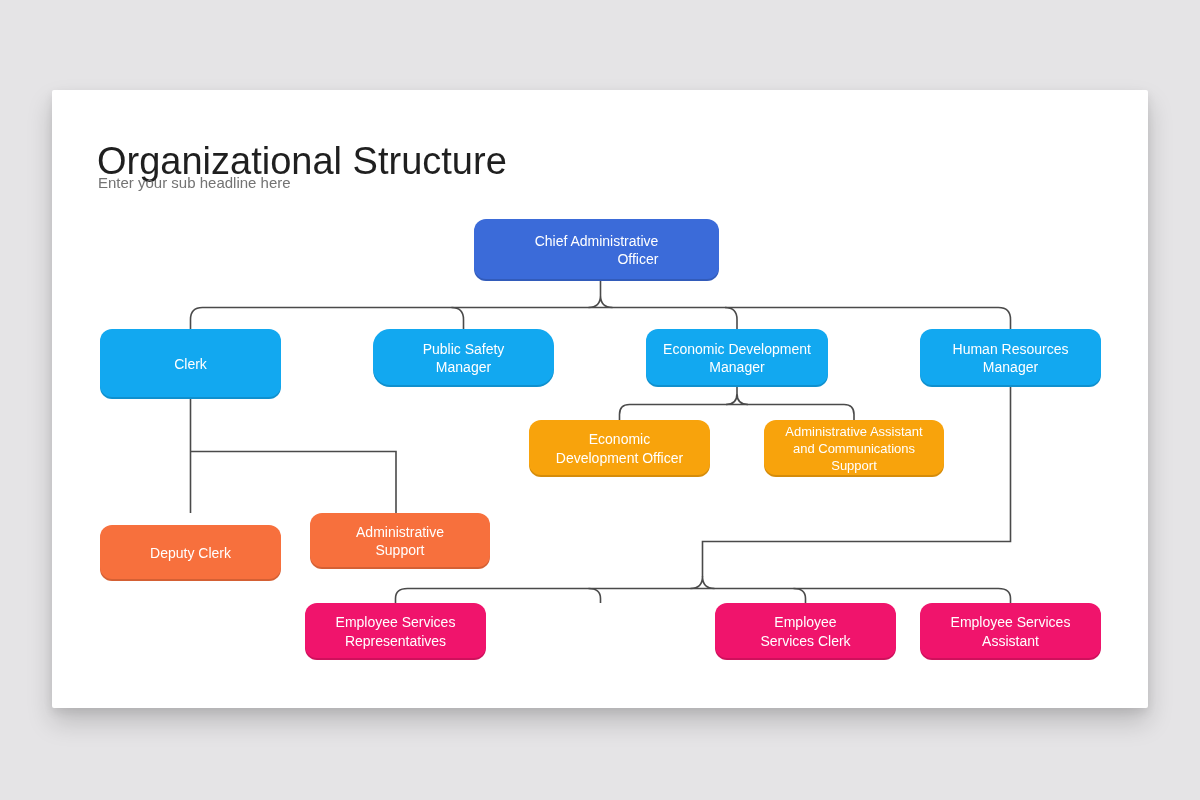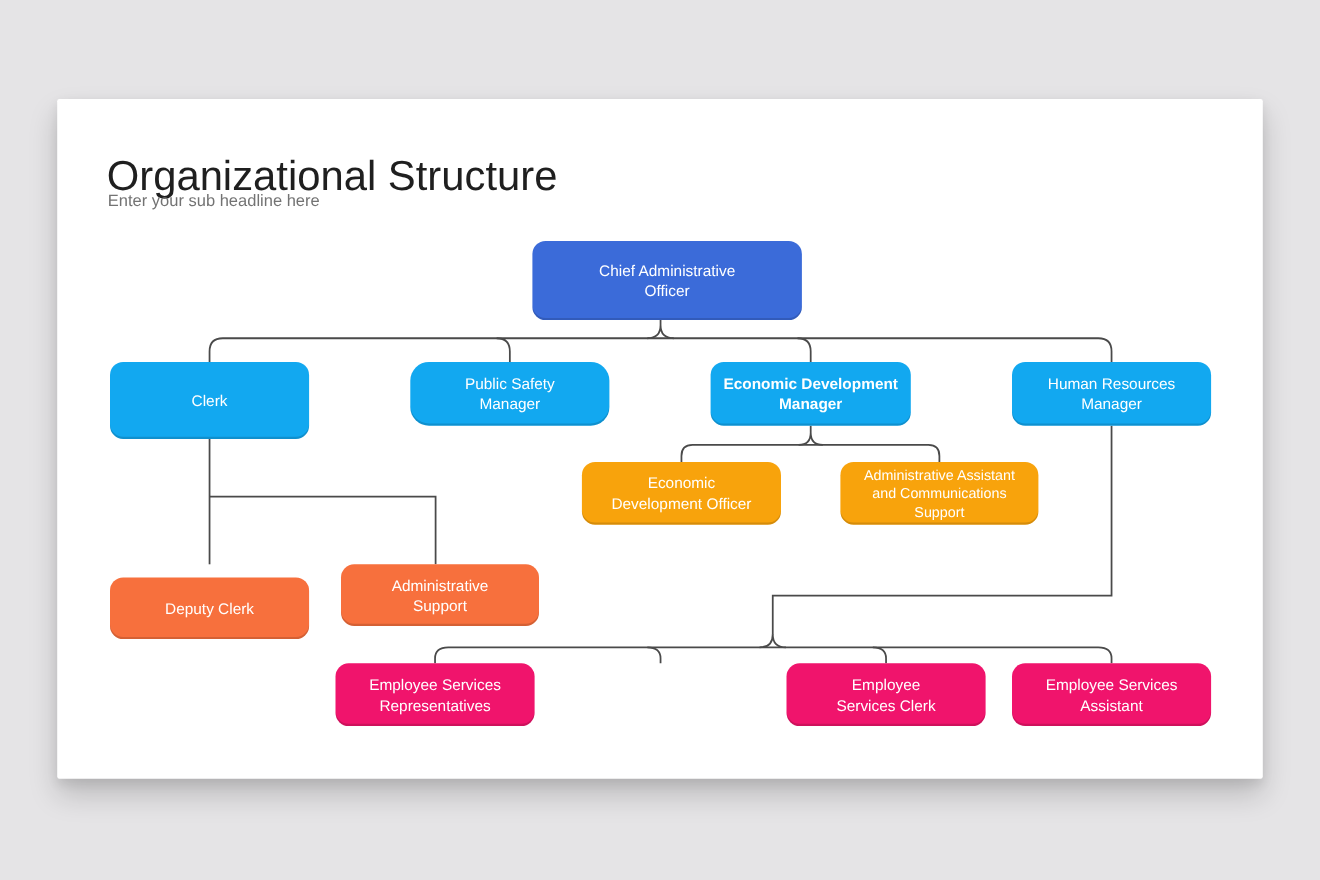--- a/index.html
+++ b/index.html
@@ -31,24 +31,24 @@
     border-radius:12px;white-space:pre-line;
     box-shadow:inset 0 -2px 0 rgba(0,0,0,0.14);
     padding:2px 8px;box-sizing:border-box;
   }
   .c-blue  {background:var(--level1,#3B6BD9);}
   .c-cyan  {background:var(--level2,#12A8F0);}
   .c-amber {background:var(--level3,#F8A30C);text-align:center;}
   .c-orange{background:var(--level4,#F7703D);}
   .c-pink  {background:var(--level5,#F0146C);}
   
-  .n-cao {left:484px;top:219px;width:245px;height:72px;}
+  .n-cao {left:474px;top:219px;width:245px;height:62px;text-align:right;}
   .n-clerk{left:100px;top:329px;width:181px;height:70px;}
   .n-psm {left:373px;top:329px;width:181px;height:58px;border-radius:17px;}
-  .n-edm {left:646px;top:329px;width:182px;height:58px;font-weight:bold;}
+  .n-edm {left:646px;top:329px;width:182px;height:58px;}
   .n-hrm {left:920px;top:329px;width:181px;height:58px;}
   .n-edo {left:529px;top:420px;width:181px;height:57px;}
   .n-aacs{left:764px;top:420px;width:180px;height:57px;font-size:13px;}
   .n-dc  {left:100px;top:513px;width:181px;height:56px;margin-top:12px;}
   .n-as  {left:310px;top:513px;width:180px;height:56px;}
   .n-esr {left:305px;top:603px;width:181px;height:57px;}
   .n-tr  {left:510px;top:603px;width:181px;height:57px;}
   .n-esc {left:715px;top:603px;width:181px;height:57px;}
   .n-esa {left:920px;top:603px;width:181px;height:57px;}
 </style>

